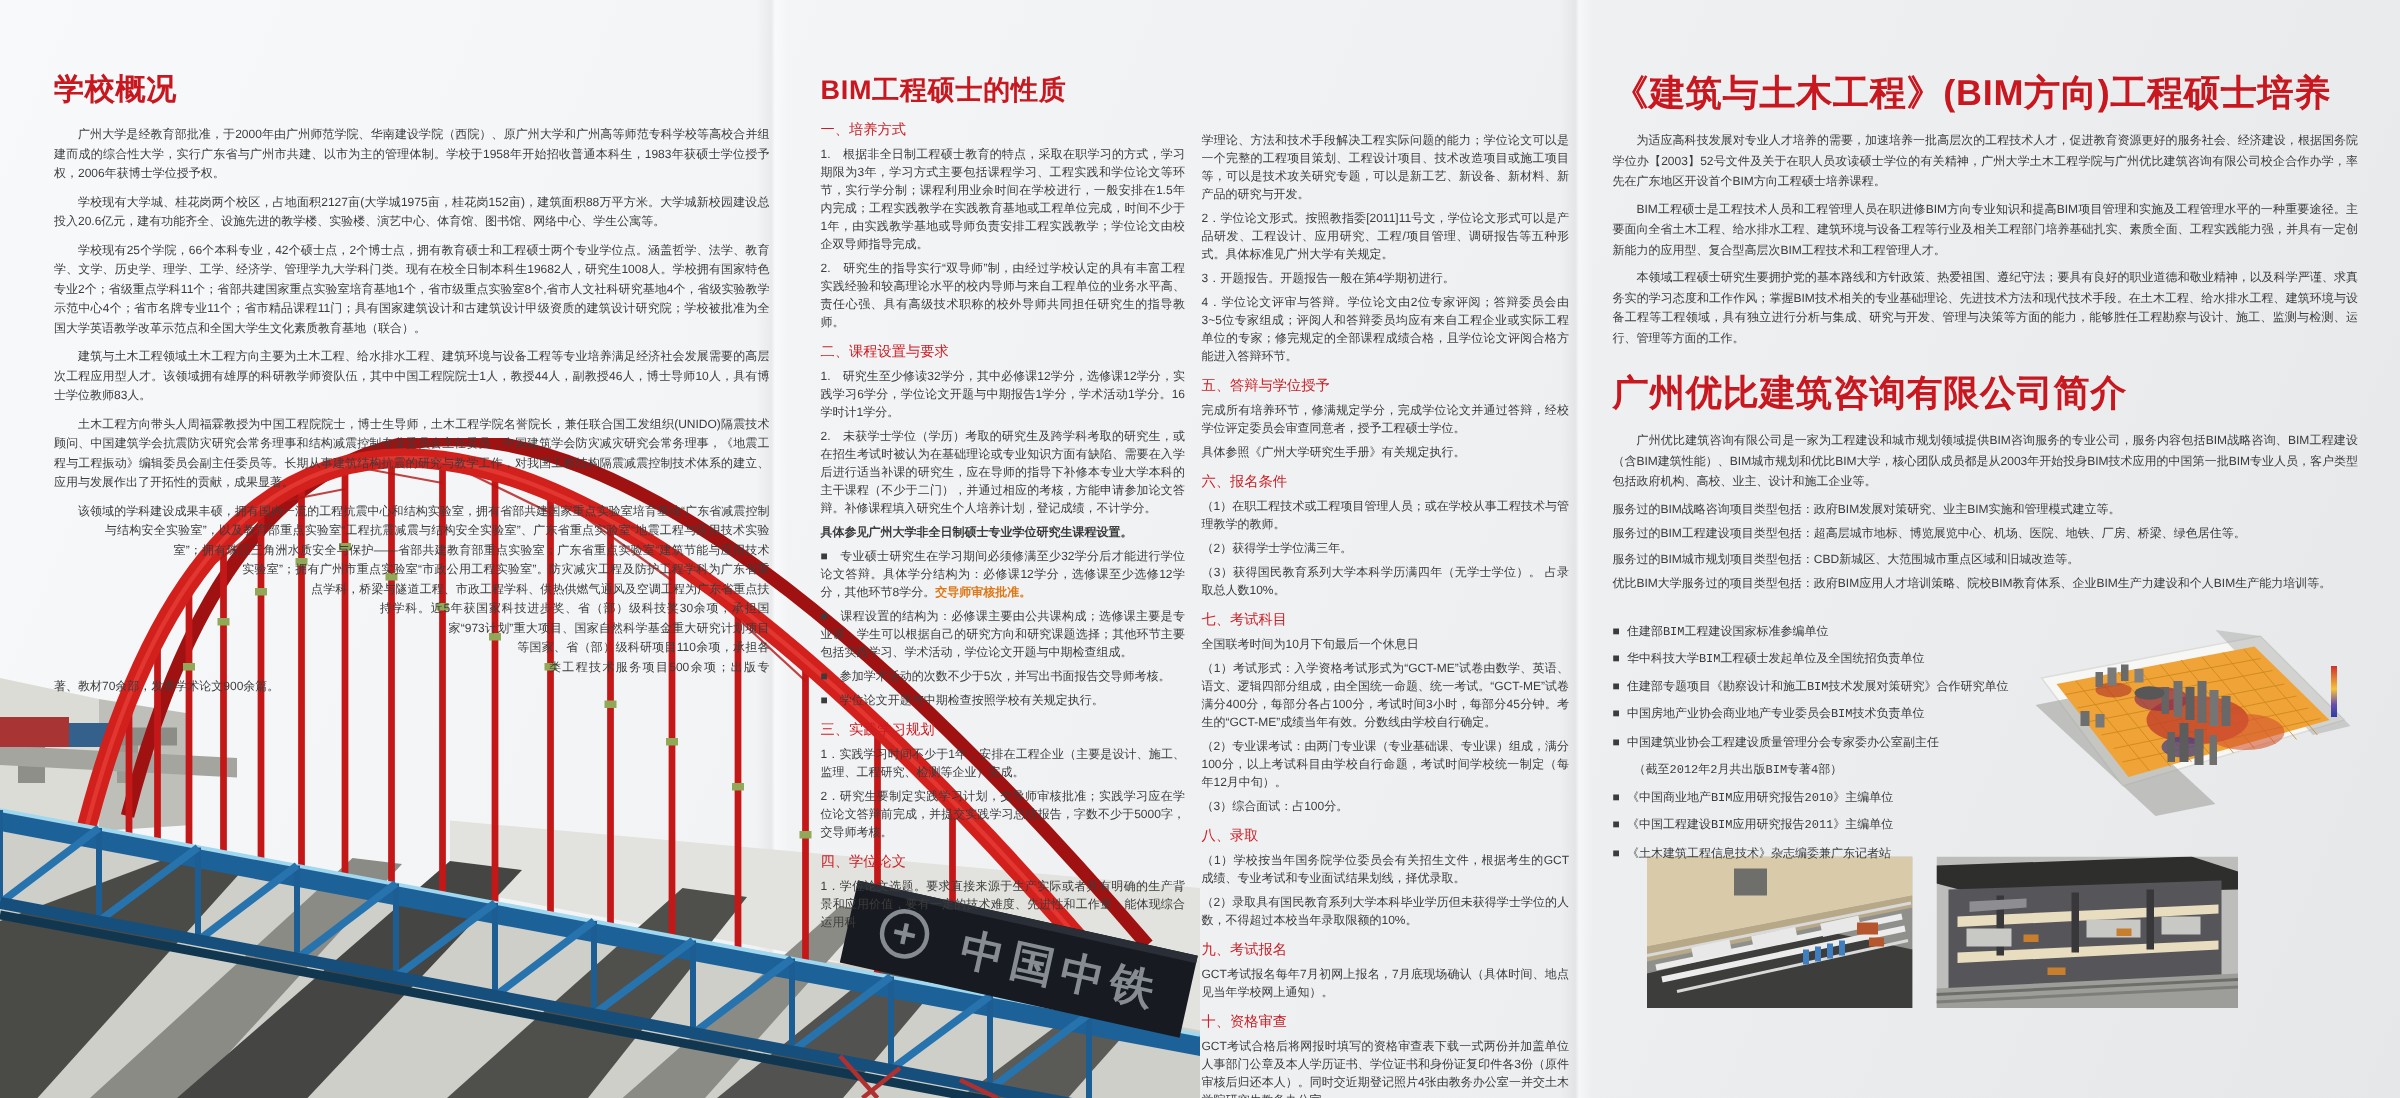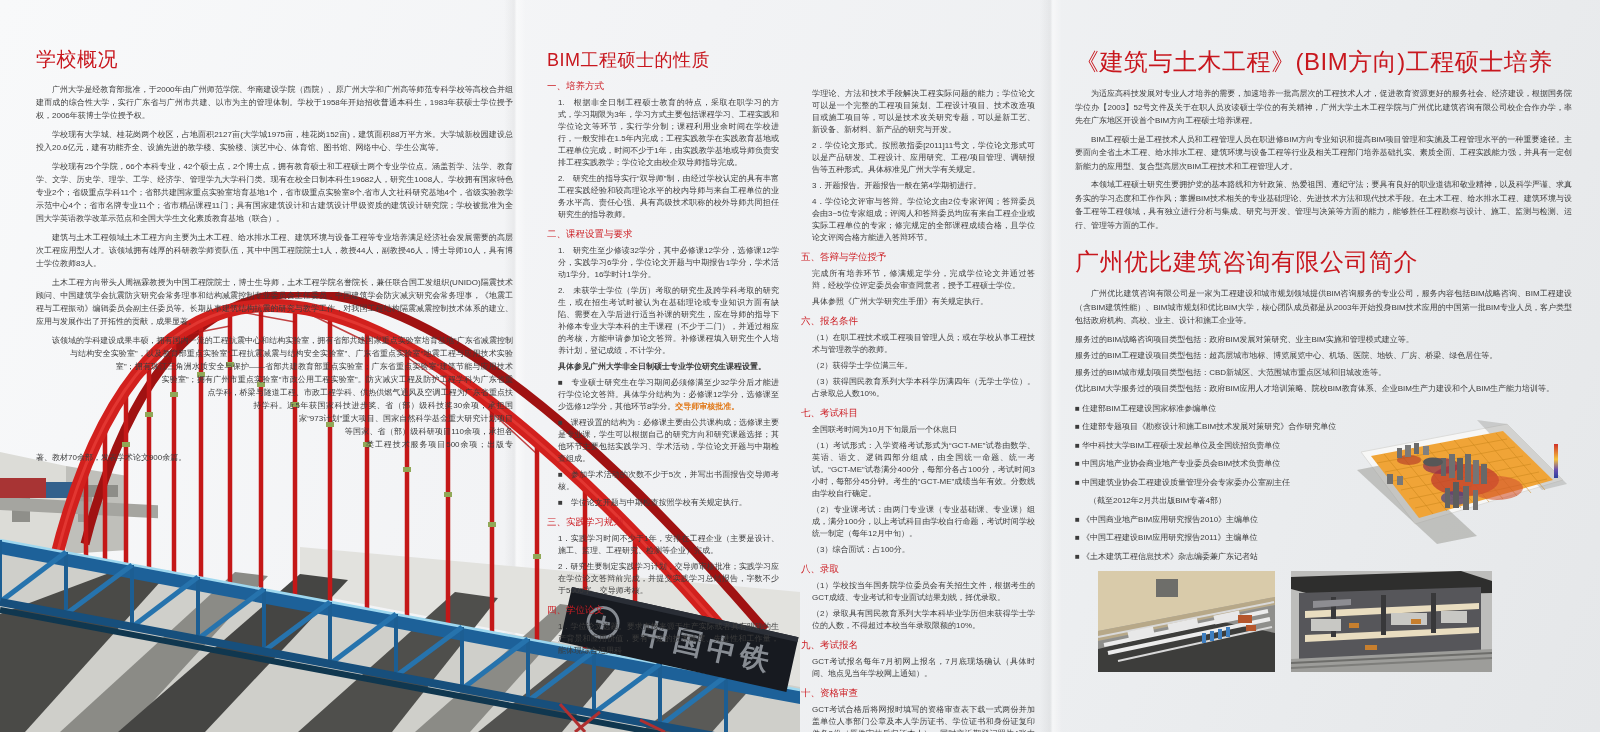--- a/index.html
+++ b/index.html
@@ -6,43 +6,43 @@
   body{
     width:1600px;height:732px;overflow:hidden;position:relative;
     font-family:"Liberation Sans","DejaVu Sans",sans-serif;
     background:linear-gradient(112deg,#f8f9fa 0%,#f2f3f5 38%,#eceef0 70%,#e5e7e9 100%);
   }
   .sheet{position:absolute;inset:0;}
   .fold{position:absolute;top:0;bottom:0;width:22px;pointer-events:none;
     background:linear-gradient(90deg,rgba(0,0,0,0) 0%,rgba(0,0,0,.045) 46%,rgba(255,255,255,.5) 58%,rgba(0,0,0,0) 100%);}
   #fold1{left:504px;} #fold2{left:1040px;}
 
-  h1.t{color:#c8171e;font-weight:normal;margin:0 0 10px;letter-spacing:.5px;}
+  h1.t{color:#c8171e;font-weight:bold;margin:0 0 10px;letter-spacing:.5px;}
   .panel{position:absolute;z-index:3;}
   #panel-school{left:36px;top:46px;width:477px;}
   #panel-school h1.t{font-size:20px;}
   #panel-school p{font-size:8px;line-height:13px;color:#3c3c3c;text-align:justify;margin:0 0 6px;text-indent:2em;}
   .arch-spacer{float:left;width:330px;height:110px;
     shape-outside:polygon(0% 20%, 6% 20%, 100% 100%, 0% 100%);}
 
   #panel-bim-a{left:547px;top:48px;width:243px;}
   #panel-bim-b{left:801px;top:88px;width:245px;}
   #panel-bim-a h1.t{font-size:18px;margin-bottom:8px;}
-  .c2 p{font-size:8px;line-height:12px;color:#3c3c3c;text-align:justify;margin:0 11px 4px;}
+  .c2 p{font-size:8px;line-height:12px;color:#3c3c3c;text-align:justify;margin:0 0 4px;}
   .sec-head{color:#cc1d23;font-weight:normal;font-size:9.5px;margin:7px 0 4px;}
   .note-orange{color:#e05a14;font-weight:bold;}
   .hl{color:#e07818;font-weight:bold;}
 
   #panel-right{left:1075px;top:46px;width:497px;}
   #panel-right h1.t{font-size:24px;margin-bottom:9px;}
   #panel-right h1.company{margin-top:14px;}
   #panel-right p{font-size:8px;line-height:13.5px;color:#3c3c3c;text-align:justify;margin:0 0 5px;}
   #panel-right p.ind{text-indent:2em;}
   #panel-right p.svc{margin:0 0 3px;}
-  .blist{margin:6px 0 0;}
+  .blist{margin:19px 0 0;font-family:Liberation Mono, monospace;}
   .blist p{font-size:8.5px;line-height:14px;margin:0 0 1px;text-align:left;}
   .blist p.sub{padding-left:14px;}
 
   .imgbox{position:absolute;z-index:2;}
   #bridge-wrap{left:0;top:292px;width:800px;height:440px;z-index:1;}
   #city-wrap{left:1357px;top:418px;width:210px;height:128px;}
   #stationA-wrap{left:1098px;top:571px;width:177px;height:101px;}
   #stationB-wrap{left:1291px;top:571px;width:201px;height:101px;}
   svg{display:block;}
 </style>
@@ -246,22 +246,22 @@
 
     <h1 class="t company">广州优比建筑咨询有限公司简介</h1>
     <p class="ind">广州优比建筑咨询有限公司是一家为工程建设和城市规划领域提供BIM咨询服务的专业公司，服务内容包括BIM战略咨询、BIM工程建设（含BIM建筑性能）、BIM城市规划和优比BIM大学，核心团队成员都是从2003年开始投身BIM技术应用的中国第一批BIM专业人员，客户类型包括政府机构、高校、业主、设计和施工企业等。</p>
     <p class="svc">服务过的BIM战略咨询项目类型包括：政府BIM发展对策研究、业主BIM实施和管理模式建立等。</p>
     <p class="svc">服务过的BIM工程建设项目类型包括：超高层城市地标、博览展览中心、机场、医院、地铁、厂房、桥梁、绿色居住等。</p>
     <p class="svc">服务过的BIM城市规划项目类型包括：CBD新城区、大范围城市重点区域和旧城改造等。</p>
     <p class="svc">优比BIM大学服务过的项目类型包括：政府BIM应用人才培训策略、院校BIM教育体系、企业BIM生产力建设和个人BIM生产能力培训等。</p>
 
     <div class="blist">
       <p>■  住建部BIM工程建设国家标准参编单位</p>
+      <p>■  华中科技大学BIM工程硕士发起单位及全国统招负责单位</p>
       <p>■  住建部专题项目《勘察设计和施工BIM技术发展对策研究》合作研究单位</p>
-      <p>■  华中科技大学BIM工程硕士发起单位及全国统招负责单位</p>
       <p>■  中国房地产业协会商业地产专业委员会BIM技术负责单位</p>
       <p>■  中国建筑业协会工程建设质量管理分会专家委办公室副主任</p>
       <p class="sub">（截至2012年2月共出版BIM专著4部）</p>
       <p>■  《中国商业地产BIM应用研究报告2010》主编单位</p>
       <p>■  《中国工程建设BIM应用研究报告2011》主编单位</p>
       <p>■  《土木建筑工程信息技术》杂志编委兼广东记者站</p>
     </div>
   </section>
 
   <div class="imgbox" id="city-wrap">

